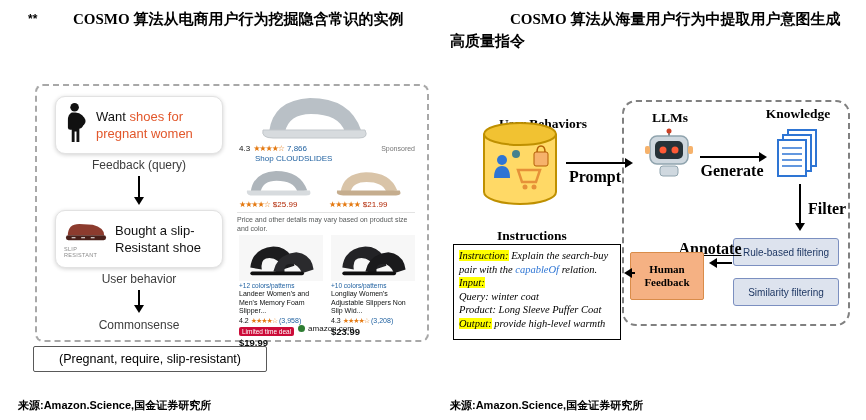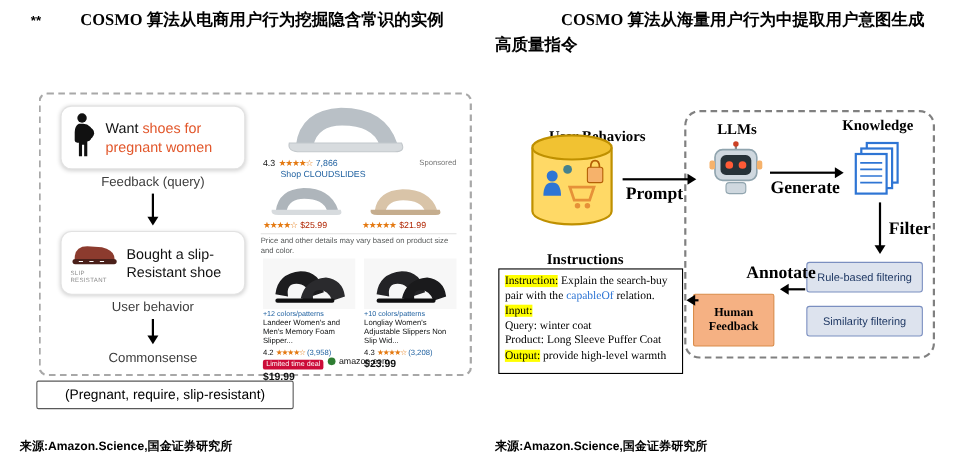--- a/index.html
+++ b/index.html
@@ -65,21 +65,21 @@
   .arrow-label{position:absolute;font-family:"Liberation Serif",serif;font-weight:bold;
                font-size:16px;color:#000;text-align:center;}
   .filter-box{position:absolute;width:104px;height:26px;background:#dde3ee;border:1px solid #7b8fc0;
               border-radius:3px;display:flex;align-items:center;justify-content:center;
               font-size:10px;color:#1f3864;}
   .hf-box{position:absolute;background:#f5b183;border:1px solid #d98c4a;border-radius:2px;
           display:flex;align-items:center;justify-content:center;text-align:center;
           font-family:"Liberation Serif",serif;font-weight:bold;font-size:11px;line-height:13px;color:#000;}
   .instr-box{position:absolute;background:#fff;border:1.5px solid #000;box-sizing:border-box;
              font-family:"Liberation Serif",serif;font-size:10.5px;line-height:13.5px;
-             padding:4px 5px;color:#000;}
+             padding:4px 5px;color:#000;font-style:italic;}
   .hl-yellow{background:#ffff00;}
   .blue-text{color:#2e75d4;}
 </style>
 </head>
 <body>
 
 <div class="canvas">
 
   <div>
     <span class="title-marker" style="left:28px;top:12px;">**</span>
@@ -265,23 +265,23 @@
     <div class="harrow-r" style="left:700px;top:156px;width:64px;"></div>
     <div class="arrow-label" style="left:694px;top:162px;width:76px;">Generate</div>
 
     <div class="varrow" style="left:799px;top:184px;height:44px;"></div>
     <div class="arrow-label" style="left:808px;top:200px;width:40px;text-align:left;">Filter</div>
 
     <div class="filter-box" style="left:733px;top:238px;">Rule-based filtering</div>
     <div class="filter-box" style="left:733px;top:278px;">Similarity filtering</div>
 
     <div class="harrow-l" style="left:712px;top:262px;width:20px;"></div>
-    <div class="arrow-label" style="left:678px;top:240px;width:64px;">Annotate</div>
-
-    <div class="hf-box" style="left:630px;top:252px;width:72px;height:46px;margin-top:15px;">Human Feedback</div>
+    <div class="arrow-label" style="left:678px;top:240px;width:64px;text-decoration:underline;">Annotate</div>
+
+    <div class="hf-box" style="left:630px;top:252px;width:72px;height:46px;">Human Feedback</div>
 
     <div class="harrow-l" style="left:627px;top:272px;width:8px;"></div>
 
     <div class="diag-label" style="left:472px;top:228px;width:120px;">Instructions</div>
 
     <div class="instr-box" style="left:453px;top:244px;width:168px;height:96px;">
       <div><span class="hl-yellow">Instruction:</span><span> Explain the search-buy pair with the </span><span class="blue-text">capableOf</span><span> relation.</span></div>
       <div><span class="hl-yellow">Input:</span></div>
       <div>Query:  winter coat</div>
       <div>Product:  Long Sleeve Puffer Coat</div>

